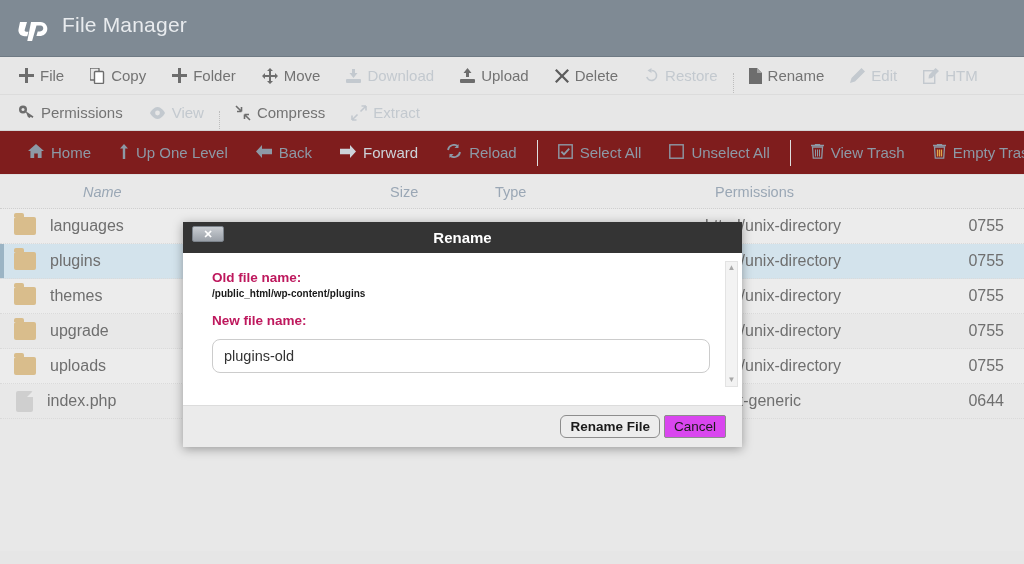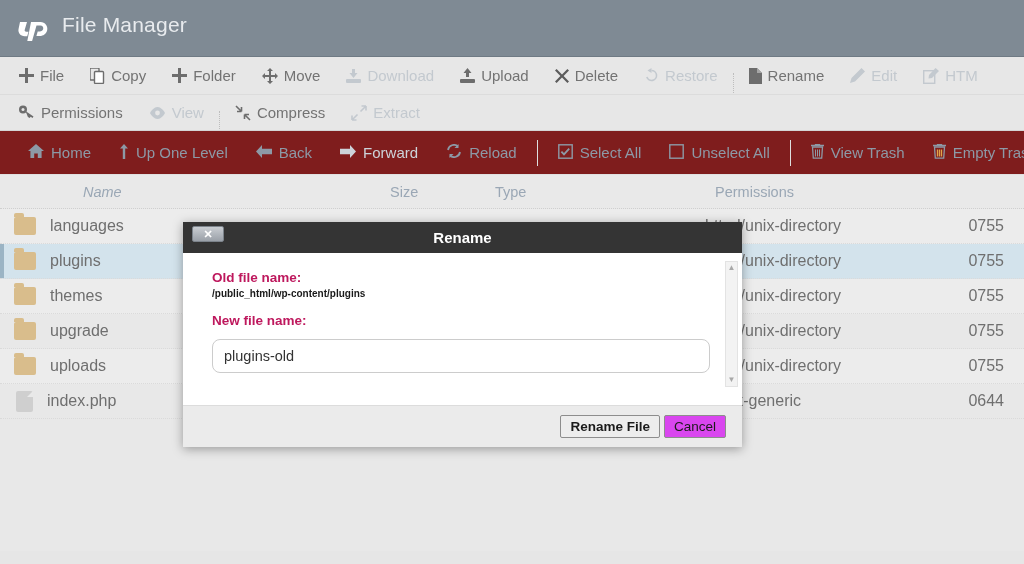--- a/index.html
+++ b/index.html
@@ -310,21 +310,21 @@
     font-size: 13.5px;
     background: #d946ef;
     border: 1px solid #8d8d8d;
     border-radius: 2px;
     color: #1a1a1a;
     cursor: pointer;
     font-family: "Liberation Sans", sans-serif;
     display: inline-flex;
     align-items: center;
   }
-  .btn.primary { font-weight: bold; background: #ededed; }
+  .btn.primary { font-weight: bold; background: #ededed; border-radius: 6px; }
 </style>
 </head>
 <body>
 
 <div class="header">
   <div class="brand">
     <div class="cp-logo">
       <svg width="34" height="30" viewBox="0 0 34 30">
         <path d="M4 9 h7 l-2.2 7.6 a1.6 1.6 0 0 0 1.5 2.1 h2.2 l-1.3 4.6 h-2.6 C4.6 23.3 1.6 19.6 2.6 15.8 L4 9z" fill="#ffffff"></path>
         <path d="M15 9 h9.5 c4.6 0 7.8 4.2 6.6 8.6 -0.9 3.3 -3.9 5.5 -7.3 5.5 h-3.4 l1.3 -4.6 h2.1

